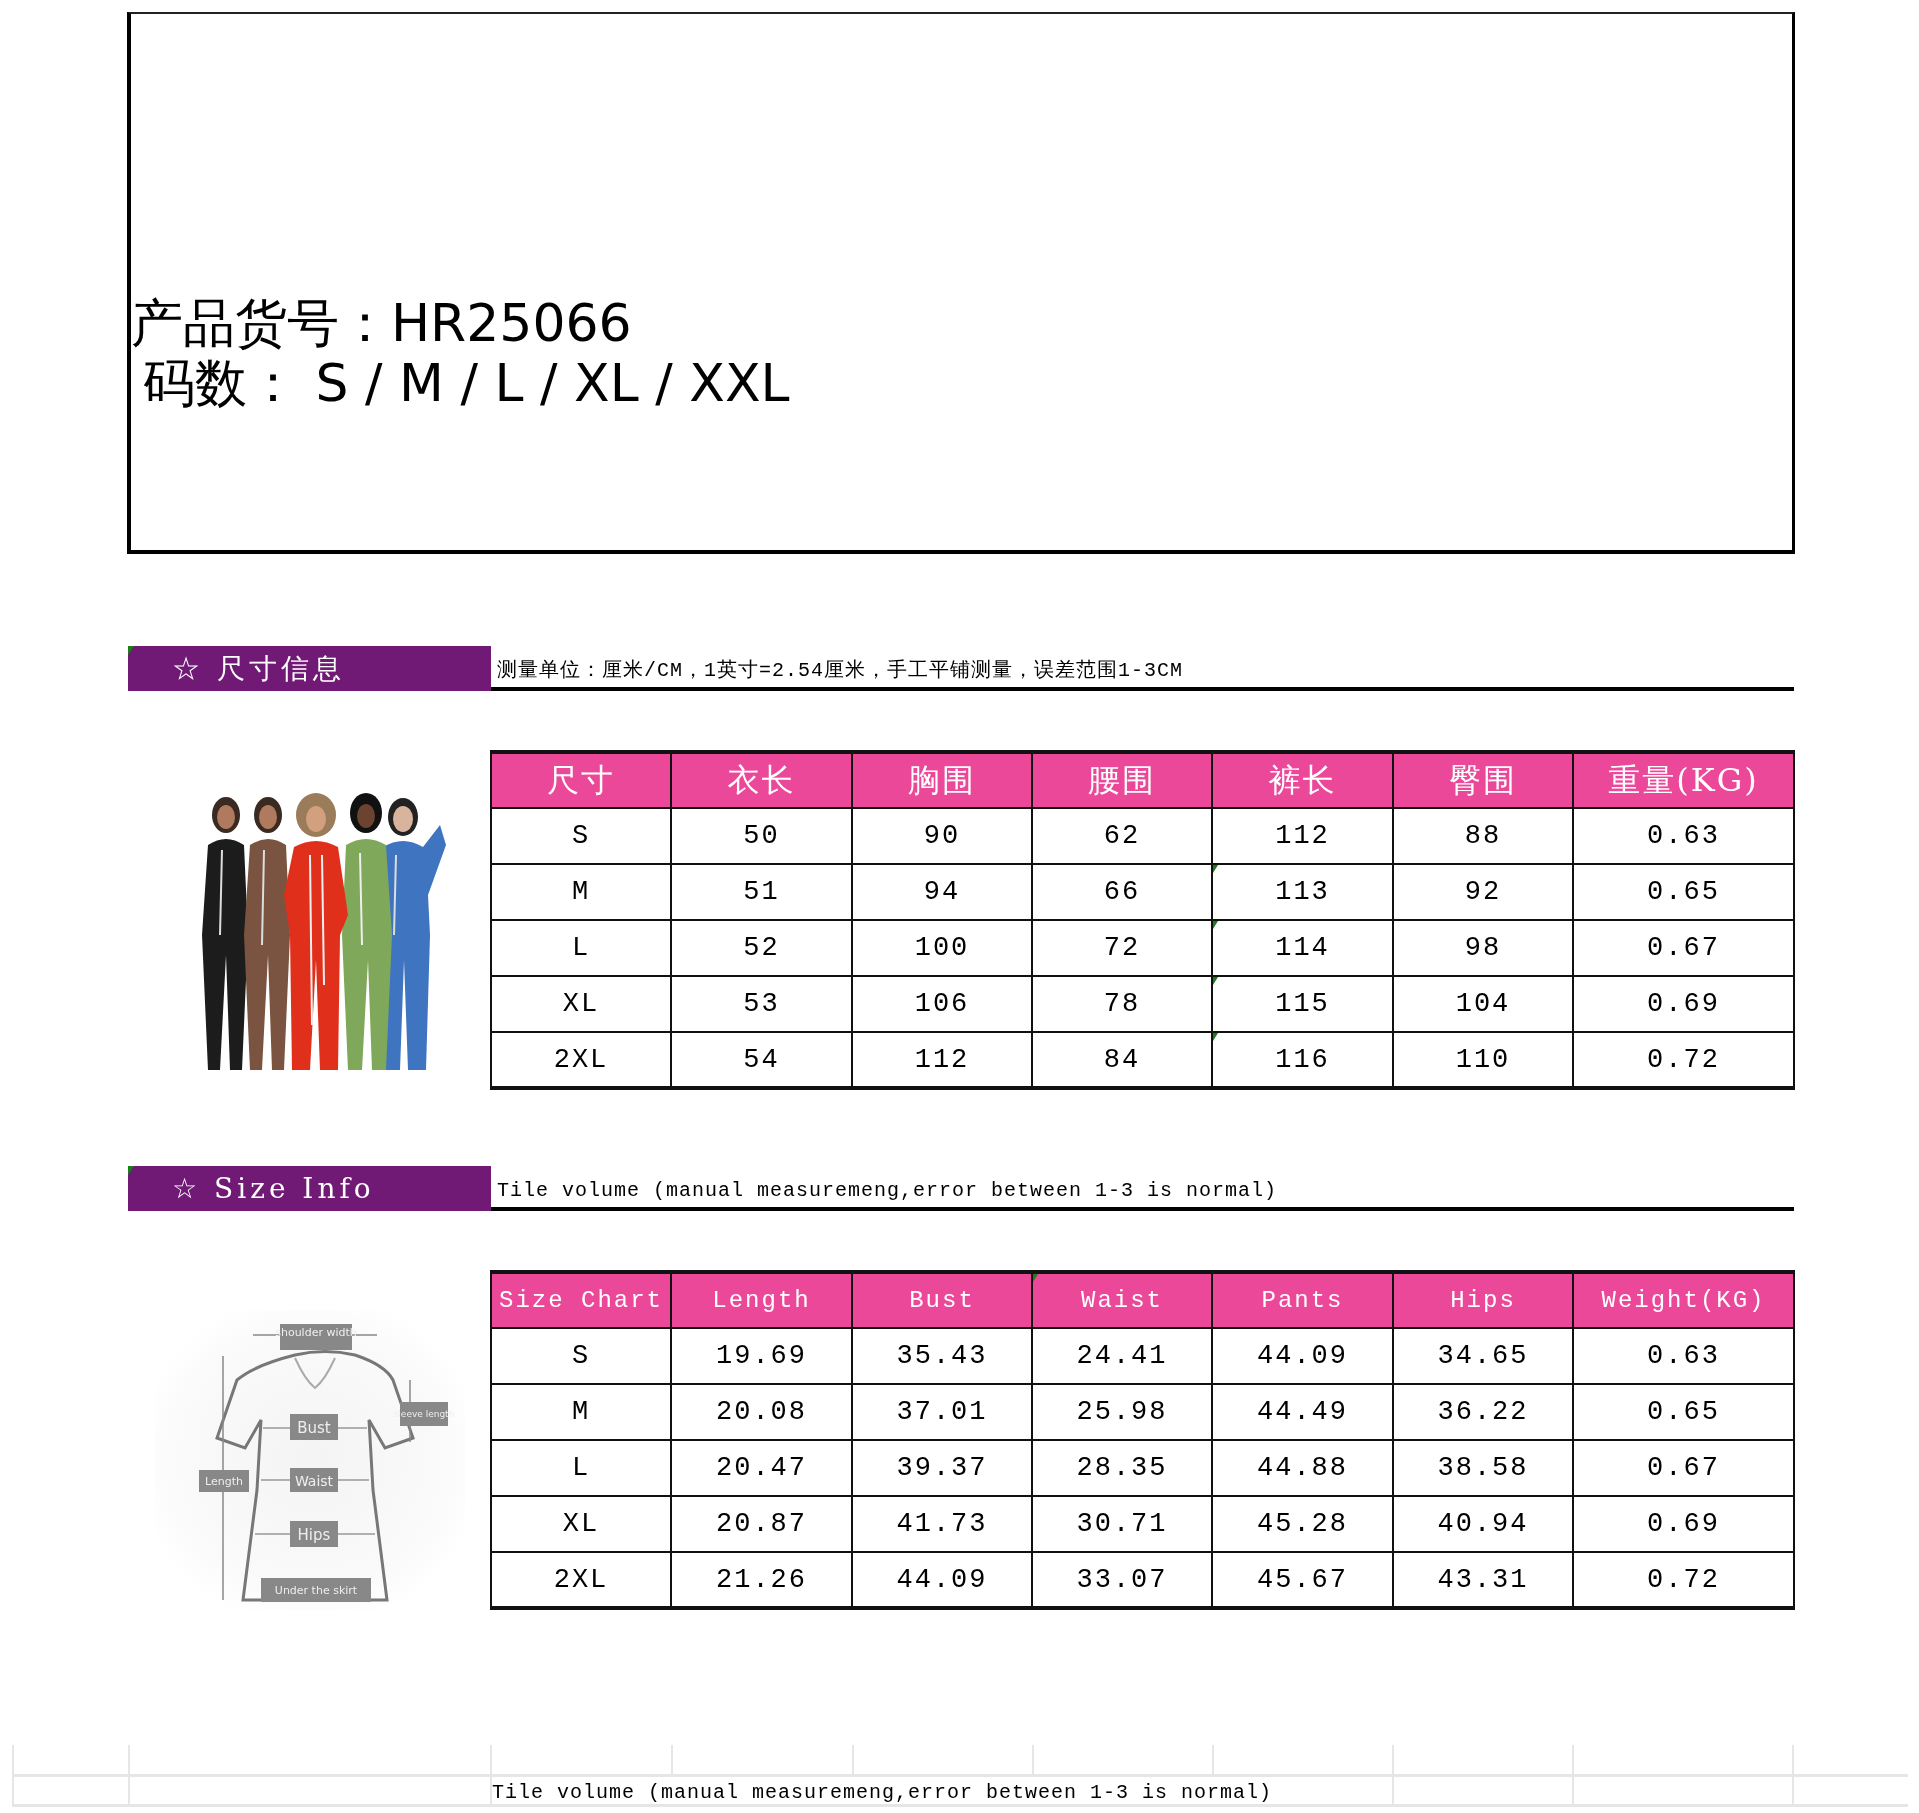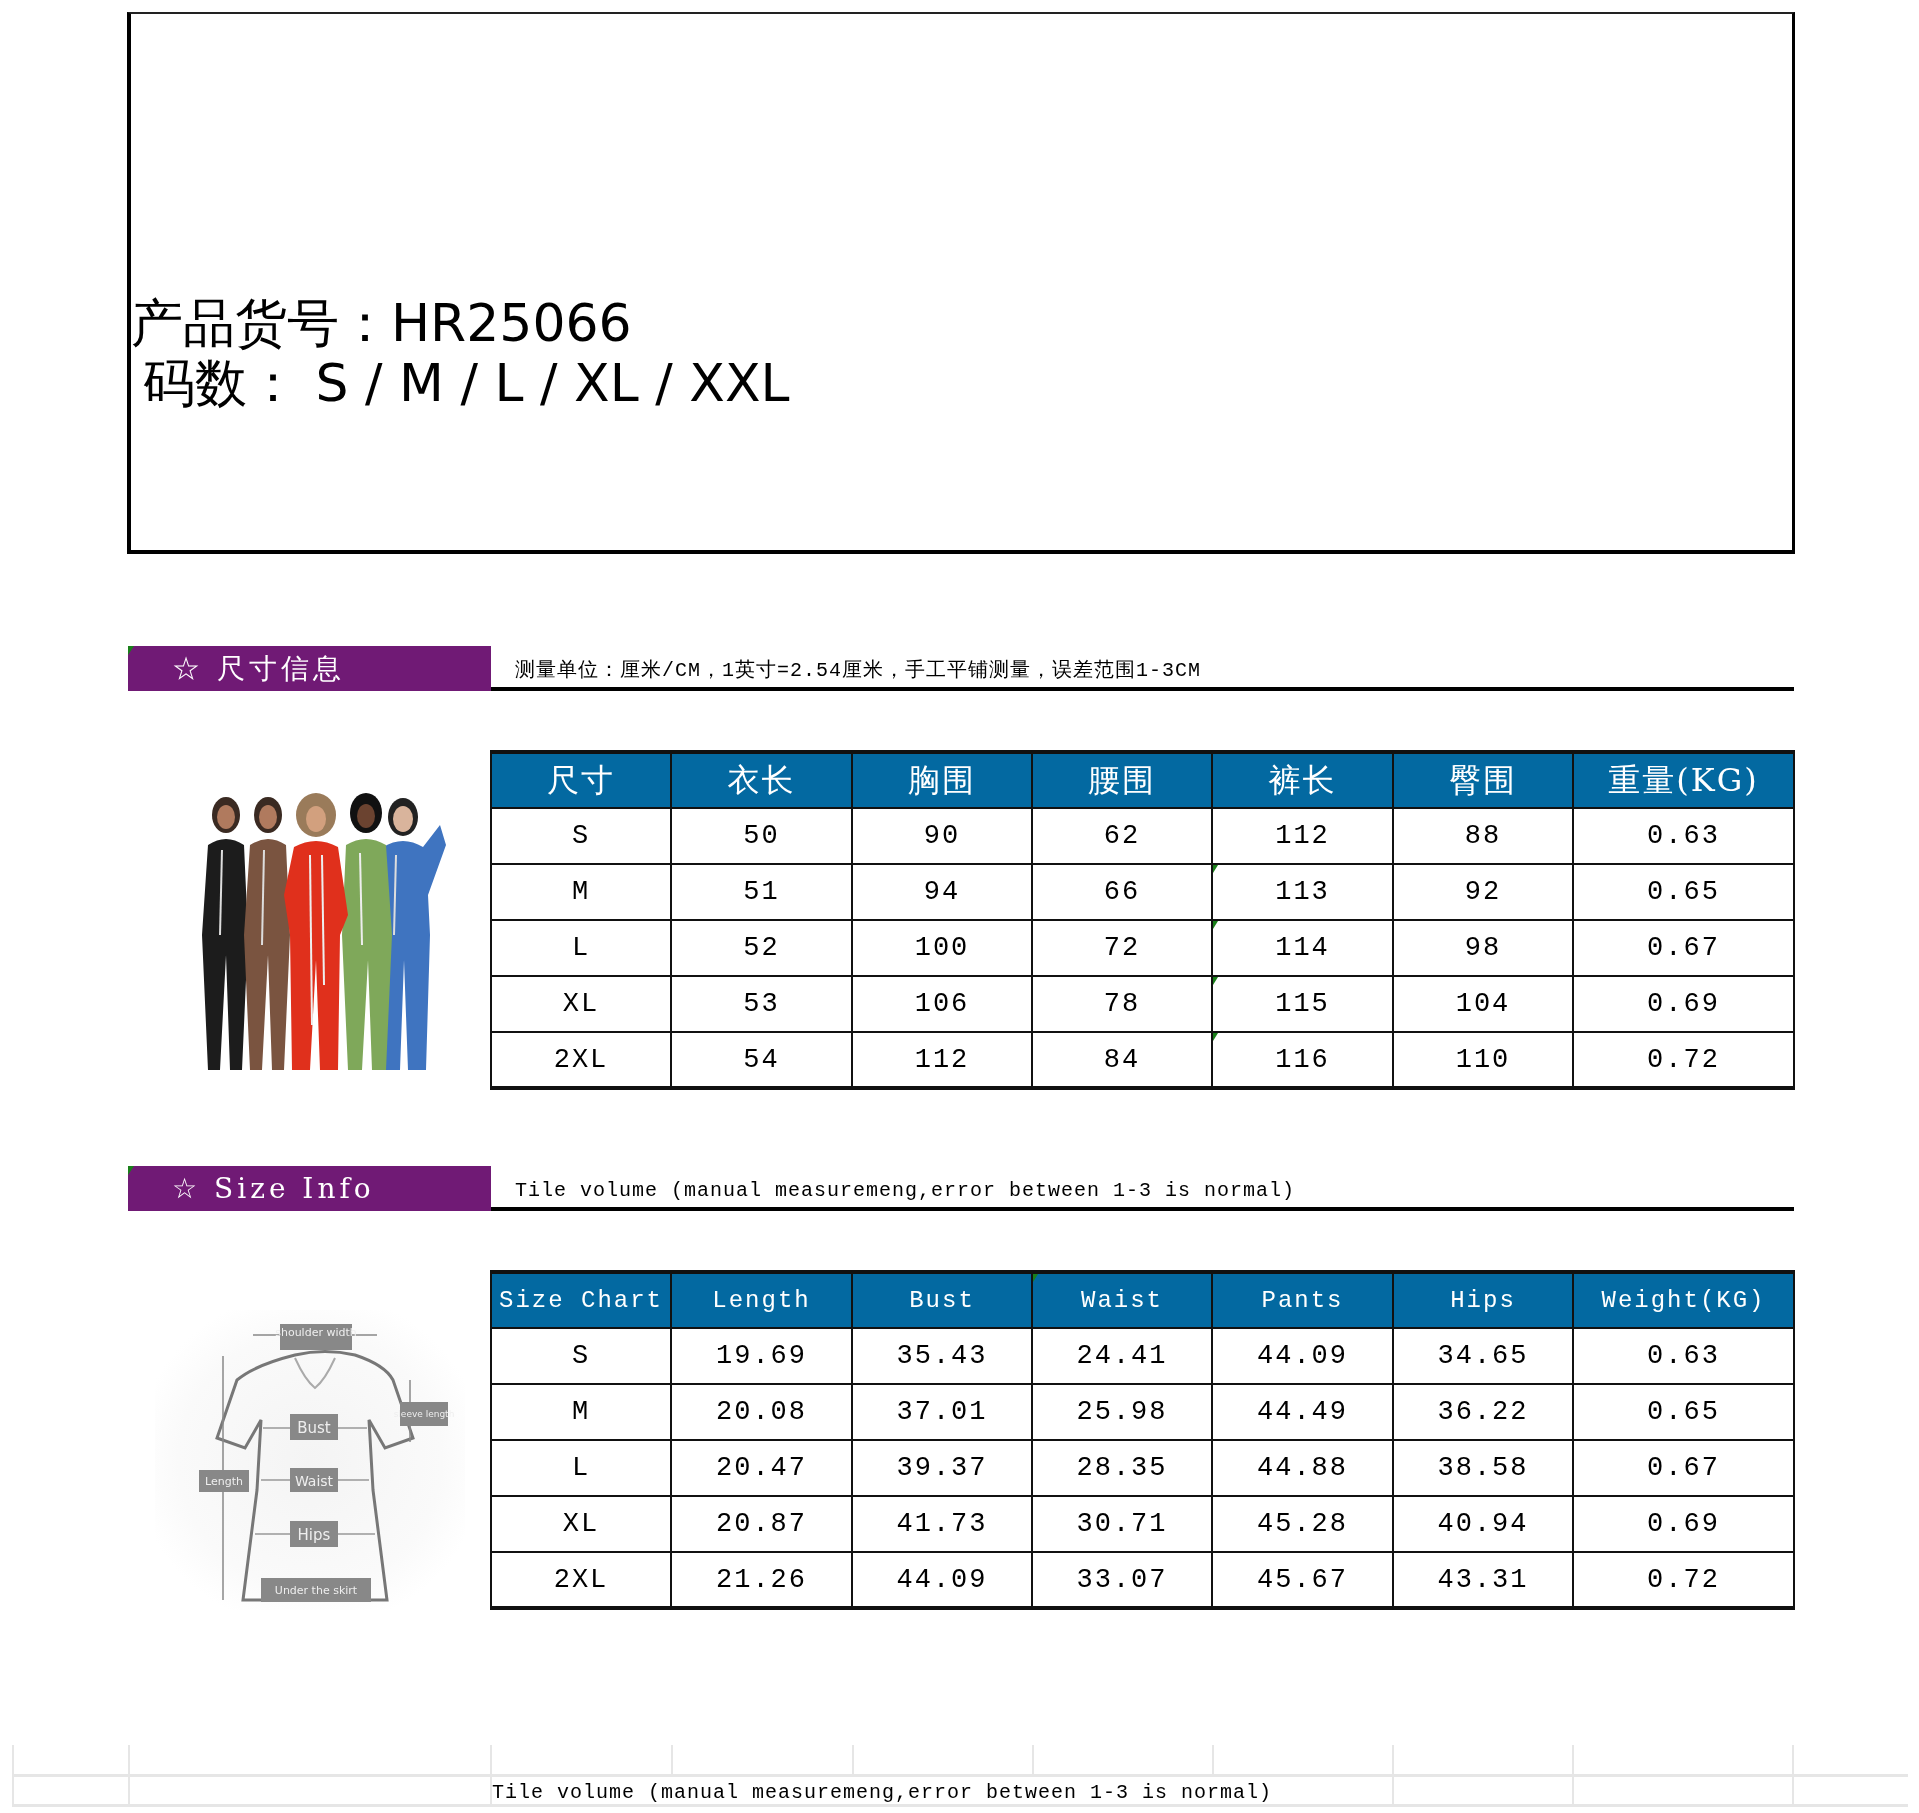--- a/index.html
+++ b/index.html
@@ -35,21 +35,21 @@
     box-sizing: border-box; padding-left: 44px; letter-spacing: 4px;
   }
   .section-bar .corner {
     position: absolute; left: 0; top: 0; width: 0; height: 0;
     border-top: 9px solid #1a7f1a; border-right: 6px solid transparent;
   }
   .section-note {
     position: absolute; left: 491px; width: 1303px; height: 45px;
     border-bottom: 4px solid #000; box-sizing: border-box;
     font-family: "Liberation Mono", "DejaVu Sans Mono", monospace; font-size: 20px;
-    line-height: 50px; padding-left: 24px; white-space: nowrap; letter-spacing: 1px;
+    line-height: 50px; padding-left: 6px; white-space: nowrap; letter-spacing: 1px;
   }
   .sec1 { top: 646px; }
   .sec2 { top: 1166px; }
 
   
   .models-img {
     position: absolute; left: 178px; top: 785px; width: 270px; height: 290px;
   }
   .diagram-img {
     position: absolute; left: 155px; top: 1310px; width: 310px; height: 300px;
@@ -59,21 +59,21 @@
   
   .size-table {
     position: absolute; left: 490px; border-collapse: collapse;
     font-family: "Liberation Mono", "DejaVu Sans Mono", monospace;
   }
   .size-table th, .size-table td {
     border: 2px solid #111; text-align: center; padding: 0; position: relative;
     height: 56px; box-sizing: border-box;
   }
   .size-table th {
-    background: #0369a1; color: #ffffff; font-weight: normal;
+    background: #ec4899; color: #ffffff; font-weight: normal;
     font-family: "DejaVu Serif", serif;
   }
   .table-cn th { font-size: 32px; letter-spacing: 2px; }
   .table-en th { font-size: 24px; letter-spacing: 2px; font-family: "Liberation Mono", "DejaVu Sans Mono", monospace; }
   .size-table td { font-size: 27px; letter-spacing: 2px; background: #fff; }
   .size-table tr.hdr th { border-top: 4px solid #111; }
   .size-table tr:last-child td { border-bottom: 4px solid #111; }
   .c0 { width: 180px; } .c1 { width: 181px; } .c2 { width: 180px; } .c3 { width: 180px; }
   .c4 { width: 181px; } .c5 { width: 180px; } .c6 { width: 221px; }
   .table-cn { top: 750px; }

